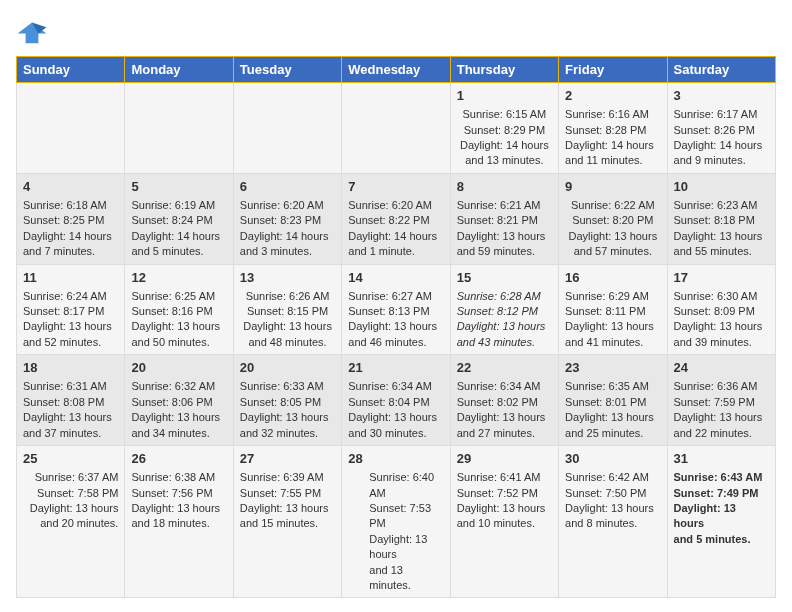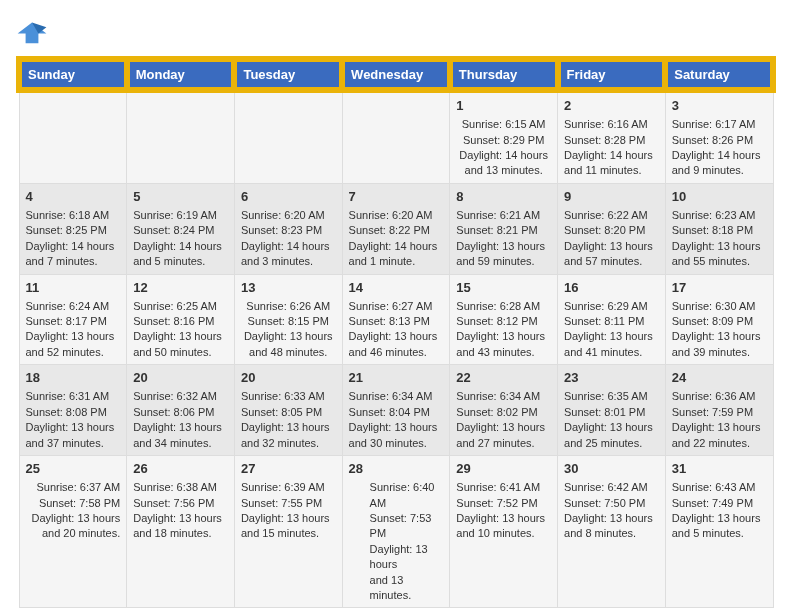--- a/index.html
+++ b/index.html
@@ -52,21 +52,21 @@
       border-collapse: collapse;
       font-size: 11px;
     }
     thead tr th {
       background-color: #3a6bbf;
       color: #fff;
       text-align: left;
       padding: 5px 6px;
       font-size: 13px;
       font-weight: bold;
-      border: 6px solid #eab308;
+      border: 1px solid #eab308;
     }
     tbody tr td {
       border: 1px solid #ddd;
       vertical-align: top;
       padding: 4px 6px;
       height: 80px;
       width: calc(100% / 7);
       color: #333;
       font-size: 11px;
       line-height: 1.4;
@@ -182,21 +182,21 @@
         </td>
         <td>
           <span class="day-num">8</span>
           <div style="white-space: pre-line;">Sunrise: 6:21 AM
 Sunset: 8:21 PM
 Daylight: 13 hours
 and 59 minutes.</div>
         </td>
         <td>
           <span class="day-num">9</span>
-          <div style="white-space: pre-line;">Sunrise: 6:22 AM
+          <div style="white-space: pre-line; text-align: center;">Sunrise: 6:22 AM
 Sunset: 8:20 PM
 Daylight: 13 hours
 and 57 minutes.</div>
         </td>
         <td>
           <span class="day-num">10</span>
           <div style="white-space: pre-line;">Sunrise: 6:23 AM
 Sunset: 8:18 PM
 Daylight: 13 hours
 and 55 minutes.</div>
@@ -226,21 +226,21 @@
         </td>
         <td>
           <span class="day-num">14</span>
           <div style="white-space: pre-line;">Sunrise: 6:27 AM
 Sunset: 8:13 PM
 Daylight: 13 hours
 and 46 minutes.</div>
         </td>
         <td>
           <span class="day-num">15</span>
-          <div style="white-space: pre-line;">Sunrise: 6:28 AM
+          <div style="white-space: pre-line; font-style: italic;">Sunrise: 6:28 AM
 Sunset: 8:12 PM
 Daylight: 13 hours
 and 43 minutes.</div>
         </td>
         <td>
           <span class="day-num">16</span>
           <div style="white-space: pre-line;">Sunrise: 6:29 AM
 Sunset: 8:11 PM
 Daylight: 13 hours
 and 41 minutes.</div>
@@ -342,20 +342,20 @@
         </td>
         <td>
           <span class="day-num">30</span>
           <div style="white-space: pre-line;">Sunrise: 6:42 AM
 Sunset: 7:50 PM
 Daylight: 13 hours
 and 8 minutes.</div>
         </td>
         <td>
           <span class="day-num">31</span>
-          <div style="white-space: pre-line;">Sunrise: 6:43 AM
+          <div style="white-space: pre-line; font-weight: bold;">Sunrise: 6:43 AM
 Sunset: 7:49 PM
 Daylight: 13 hours
 and 5 minutes.</div>
         </td>
       </tr>
     </tbody>
 </table>
 
 </body></html>

